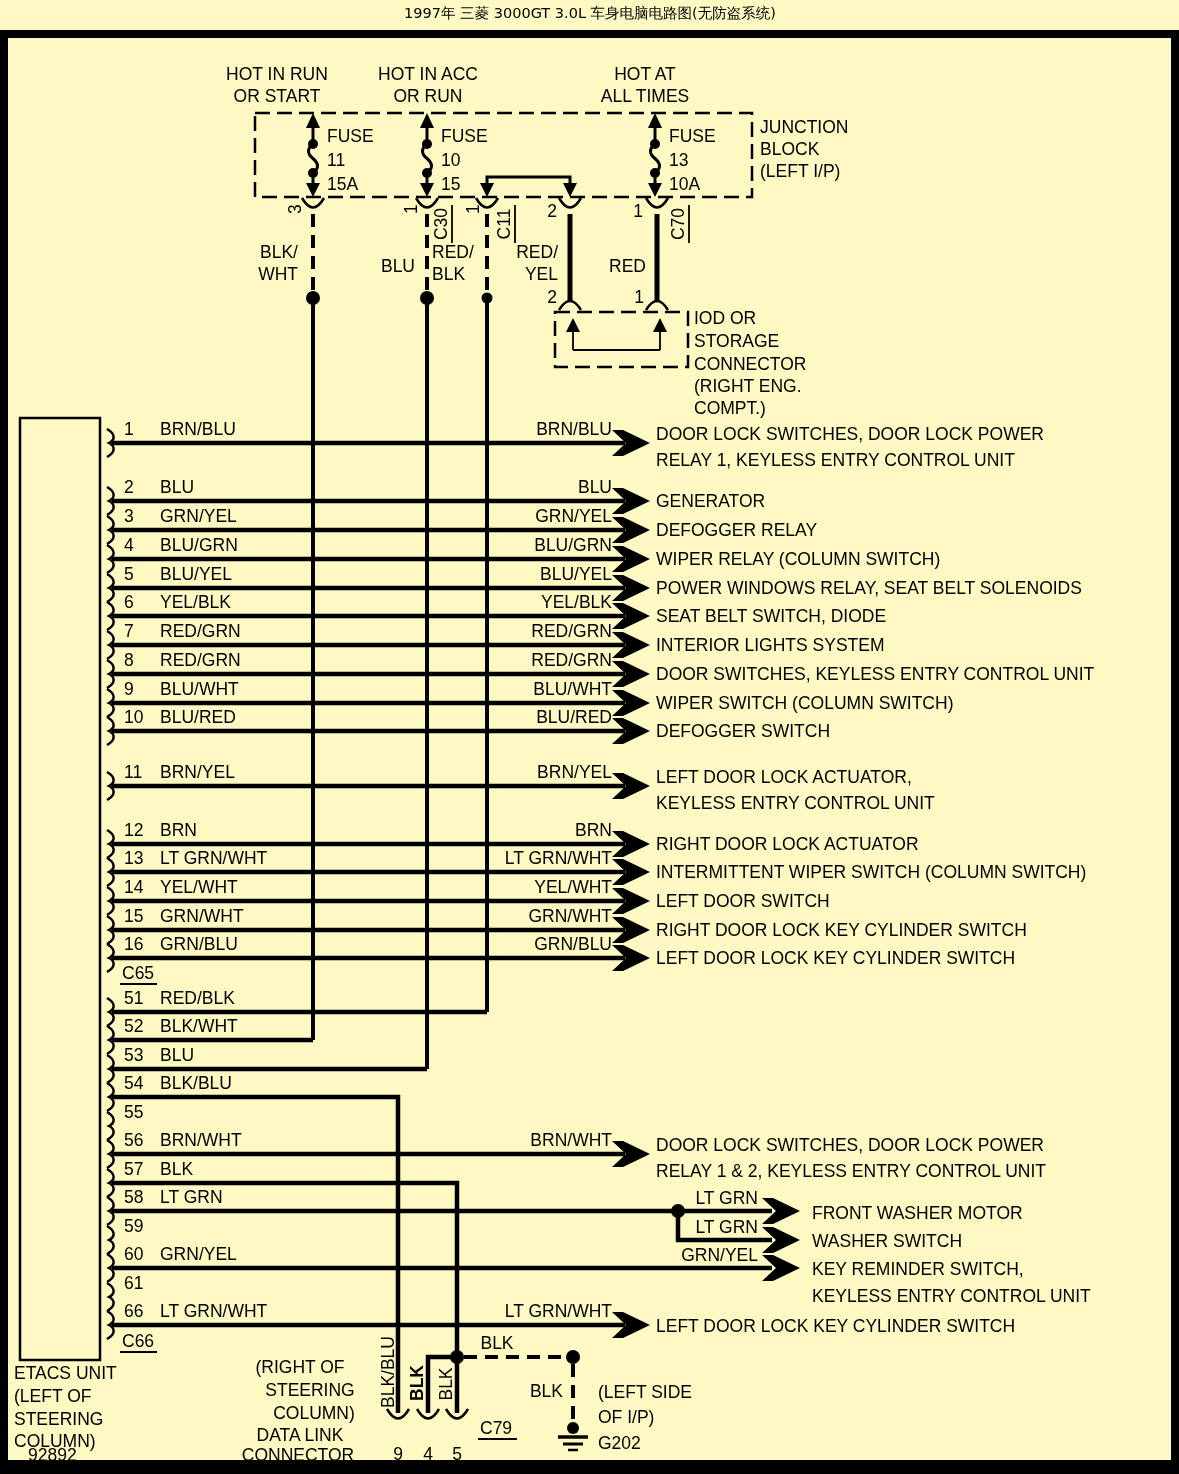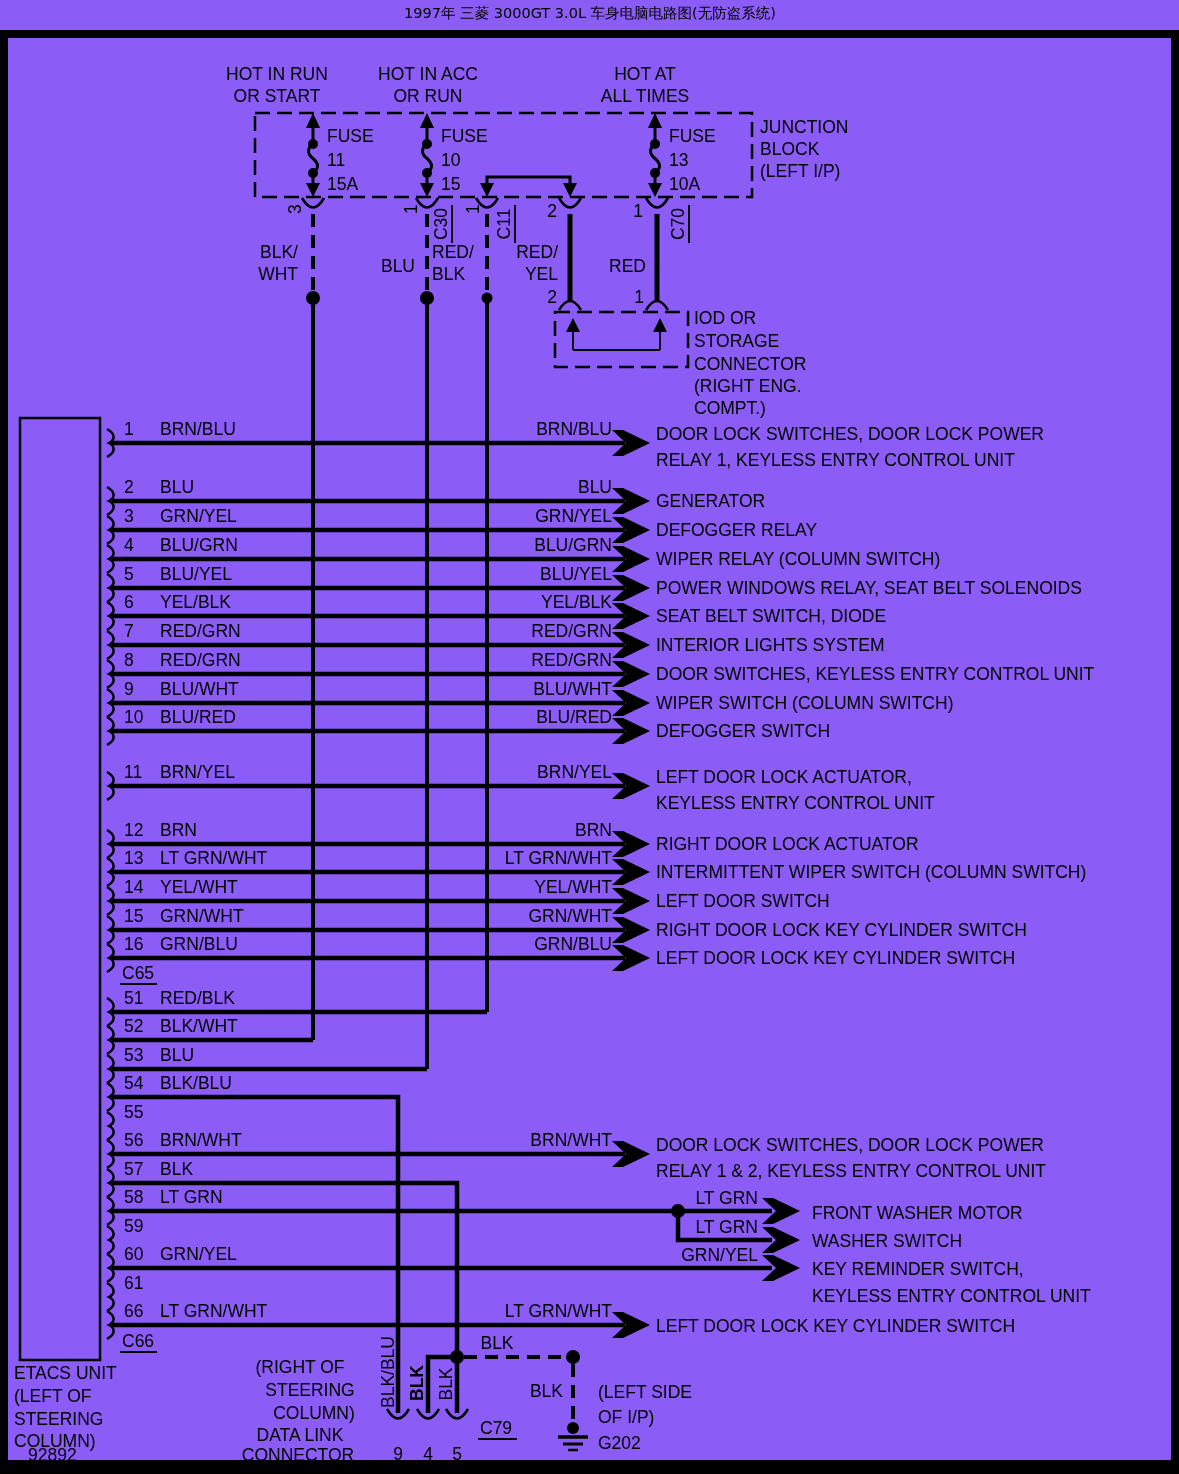--- a/index.html
+++ b/index.html
@@ -1,16 +1,16 @@
 <!DOCTYPE html>
 <html><head>
 <meta charset="utf-8">
 <style>
   html,body{margin:0;padding:0;background:#fff;}
-  #page{position:relative;width:1179px;height:1474px;background:#8b5cf6;overflow:hidden;}
+  #page{position:relative;width:1179px;height:1474px;background:#fef9c3;overflow:hidden;}
   svg{position:absolute;left:0;top:0;}
   svg text{font-family:"Liberation Sans",sans-serif;font-size:17.5px;fill:#000;}
   .ttl{font-size:14.5px;font-family:"DejaVu Sans",sans-serif;}
   .w{stroke:#000;stroke-width:4.5;fill:none;}
   .v{stroke:#000;stroke-width:4;fill:none;}
   .b{stroke:#000;stroke-width:5;fill:none;}
   .t{stroke:#000;stroke-width:2.5;fill:none;}
   .t2{stroke:#000;stroke-width:3;fill:none;}
   .t1{stroke:#000;stroke-width:1.8;fill:none;}
   .dsh{stroke-dasharray:13,8;}

